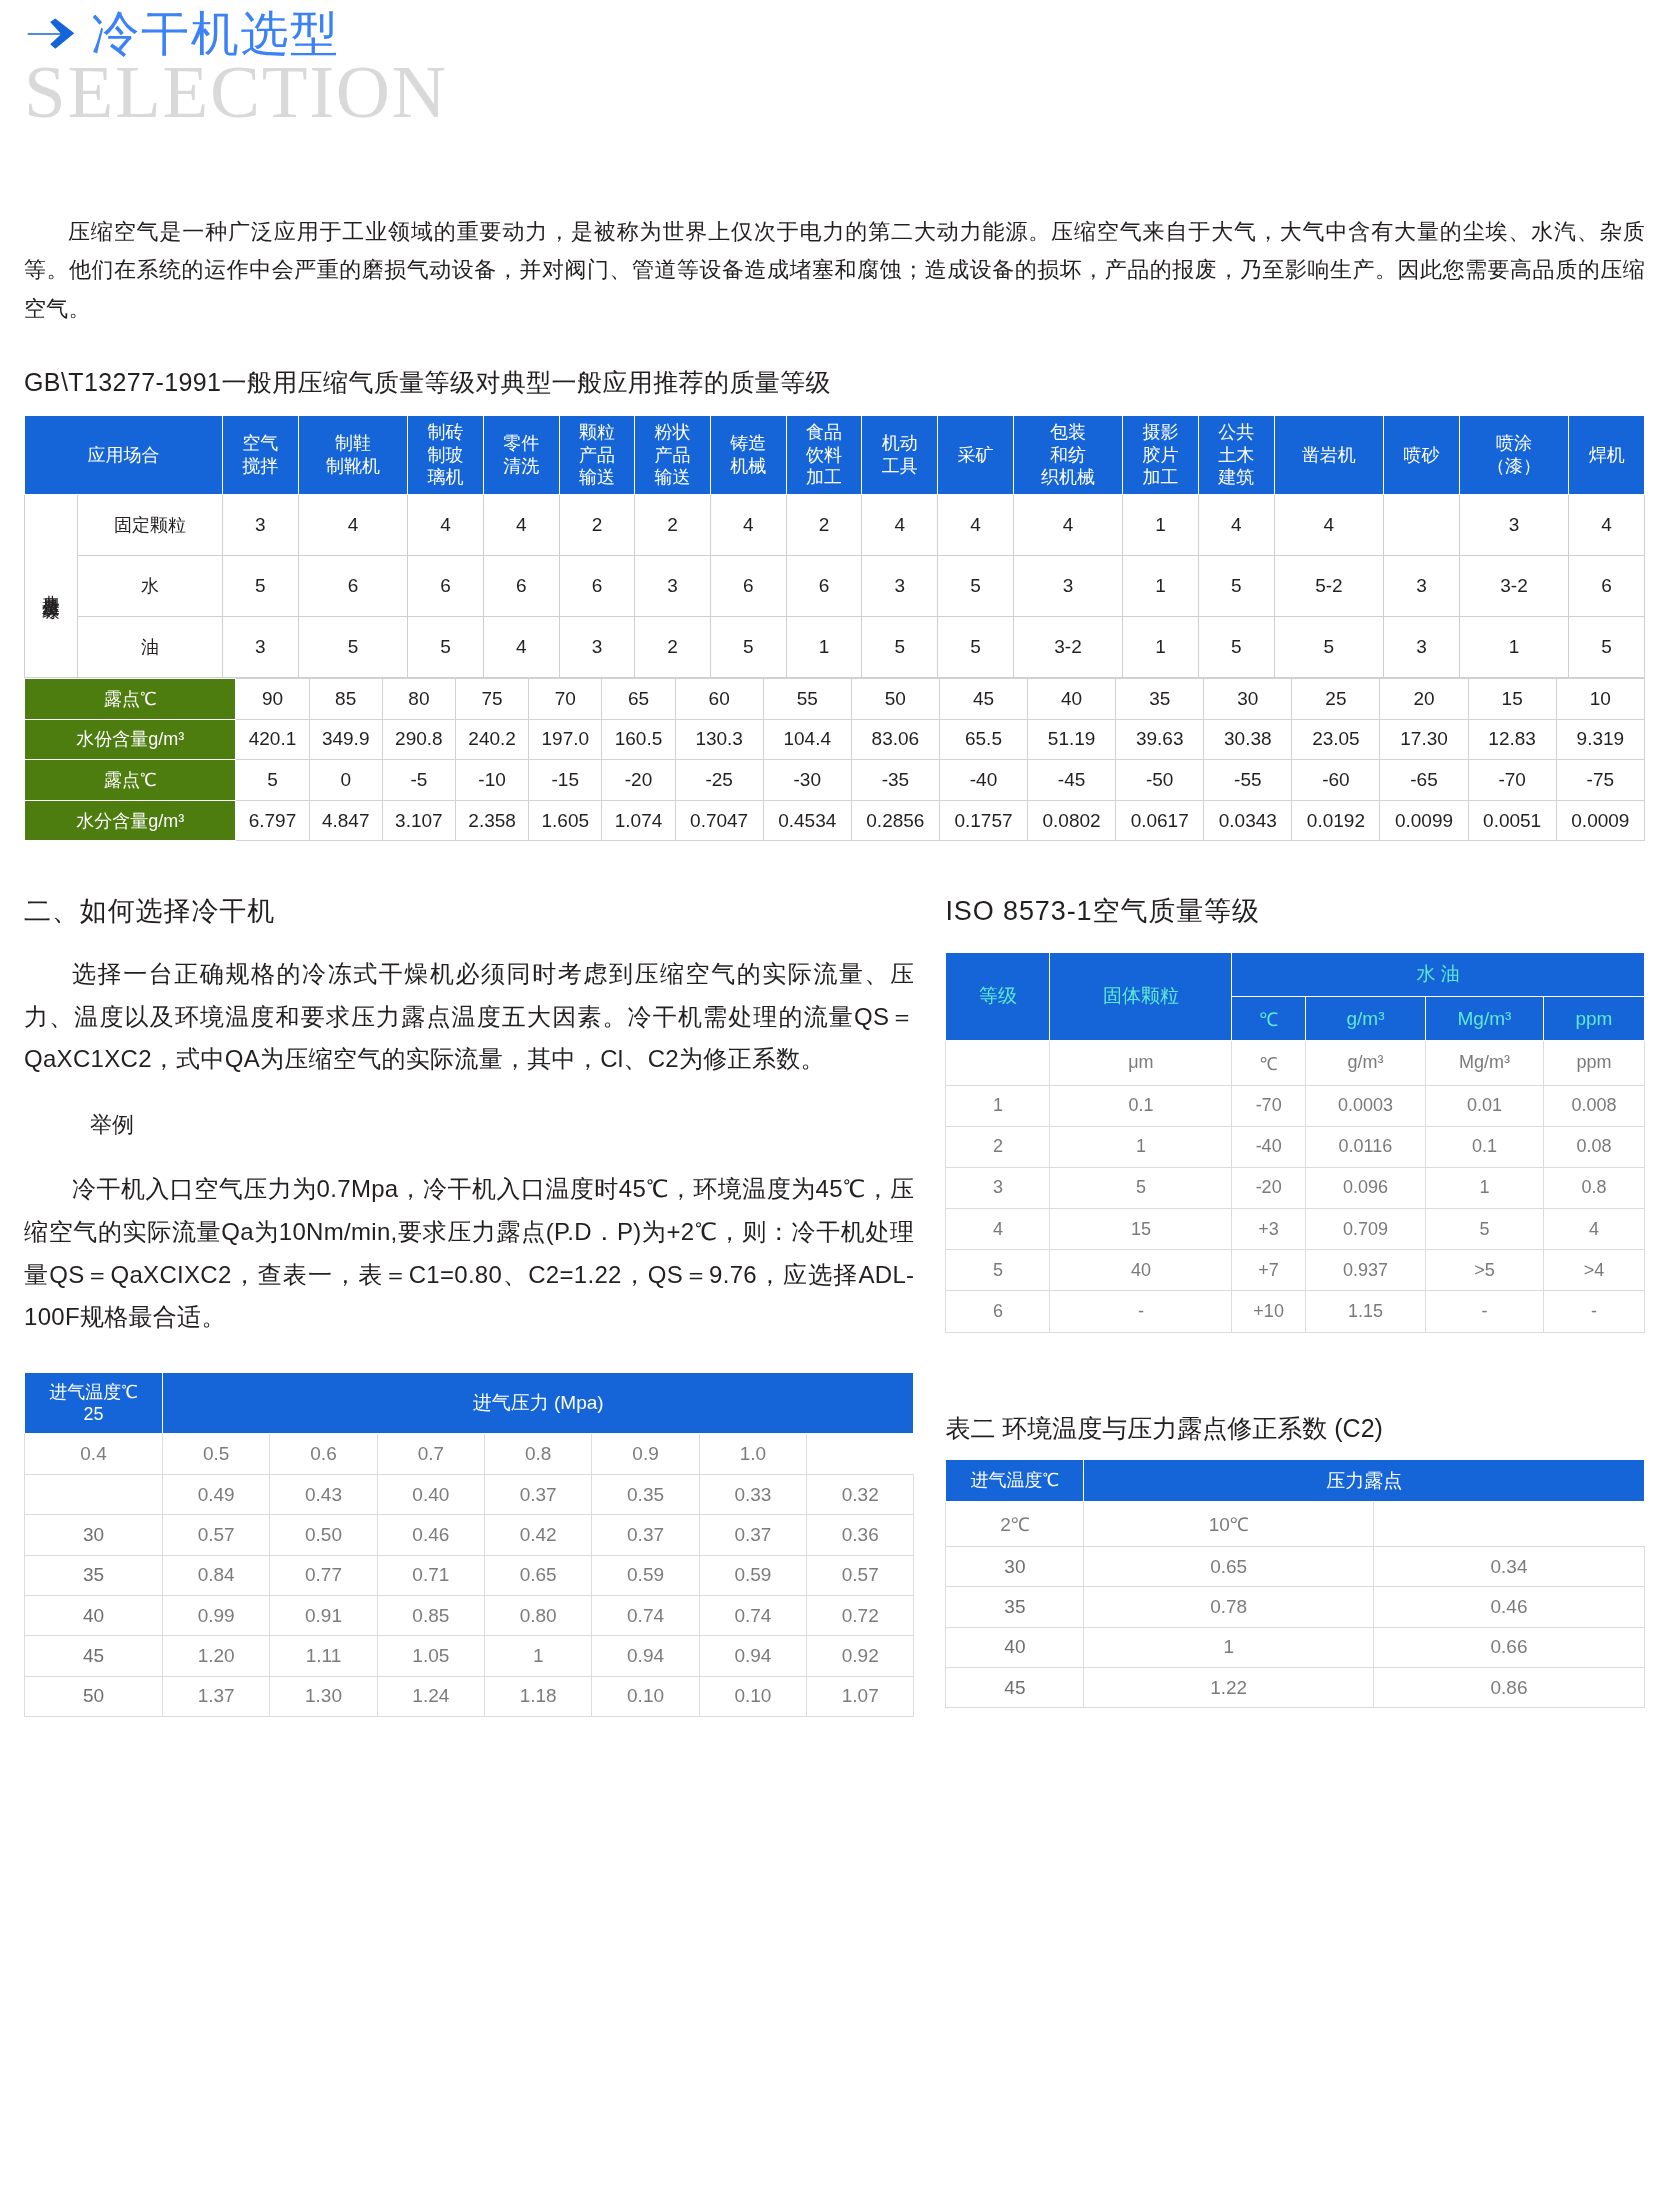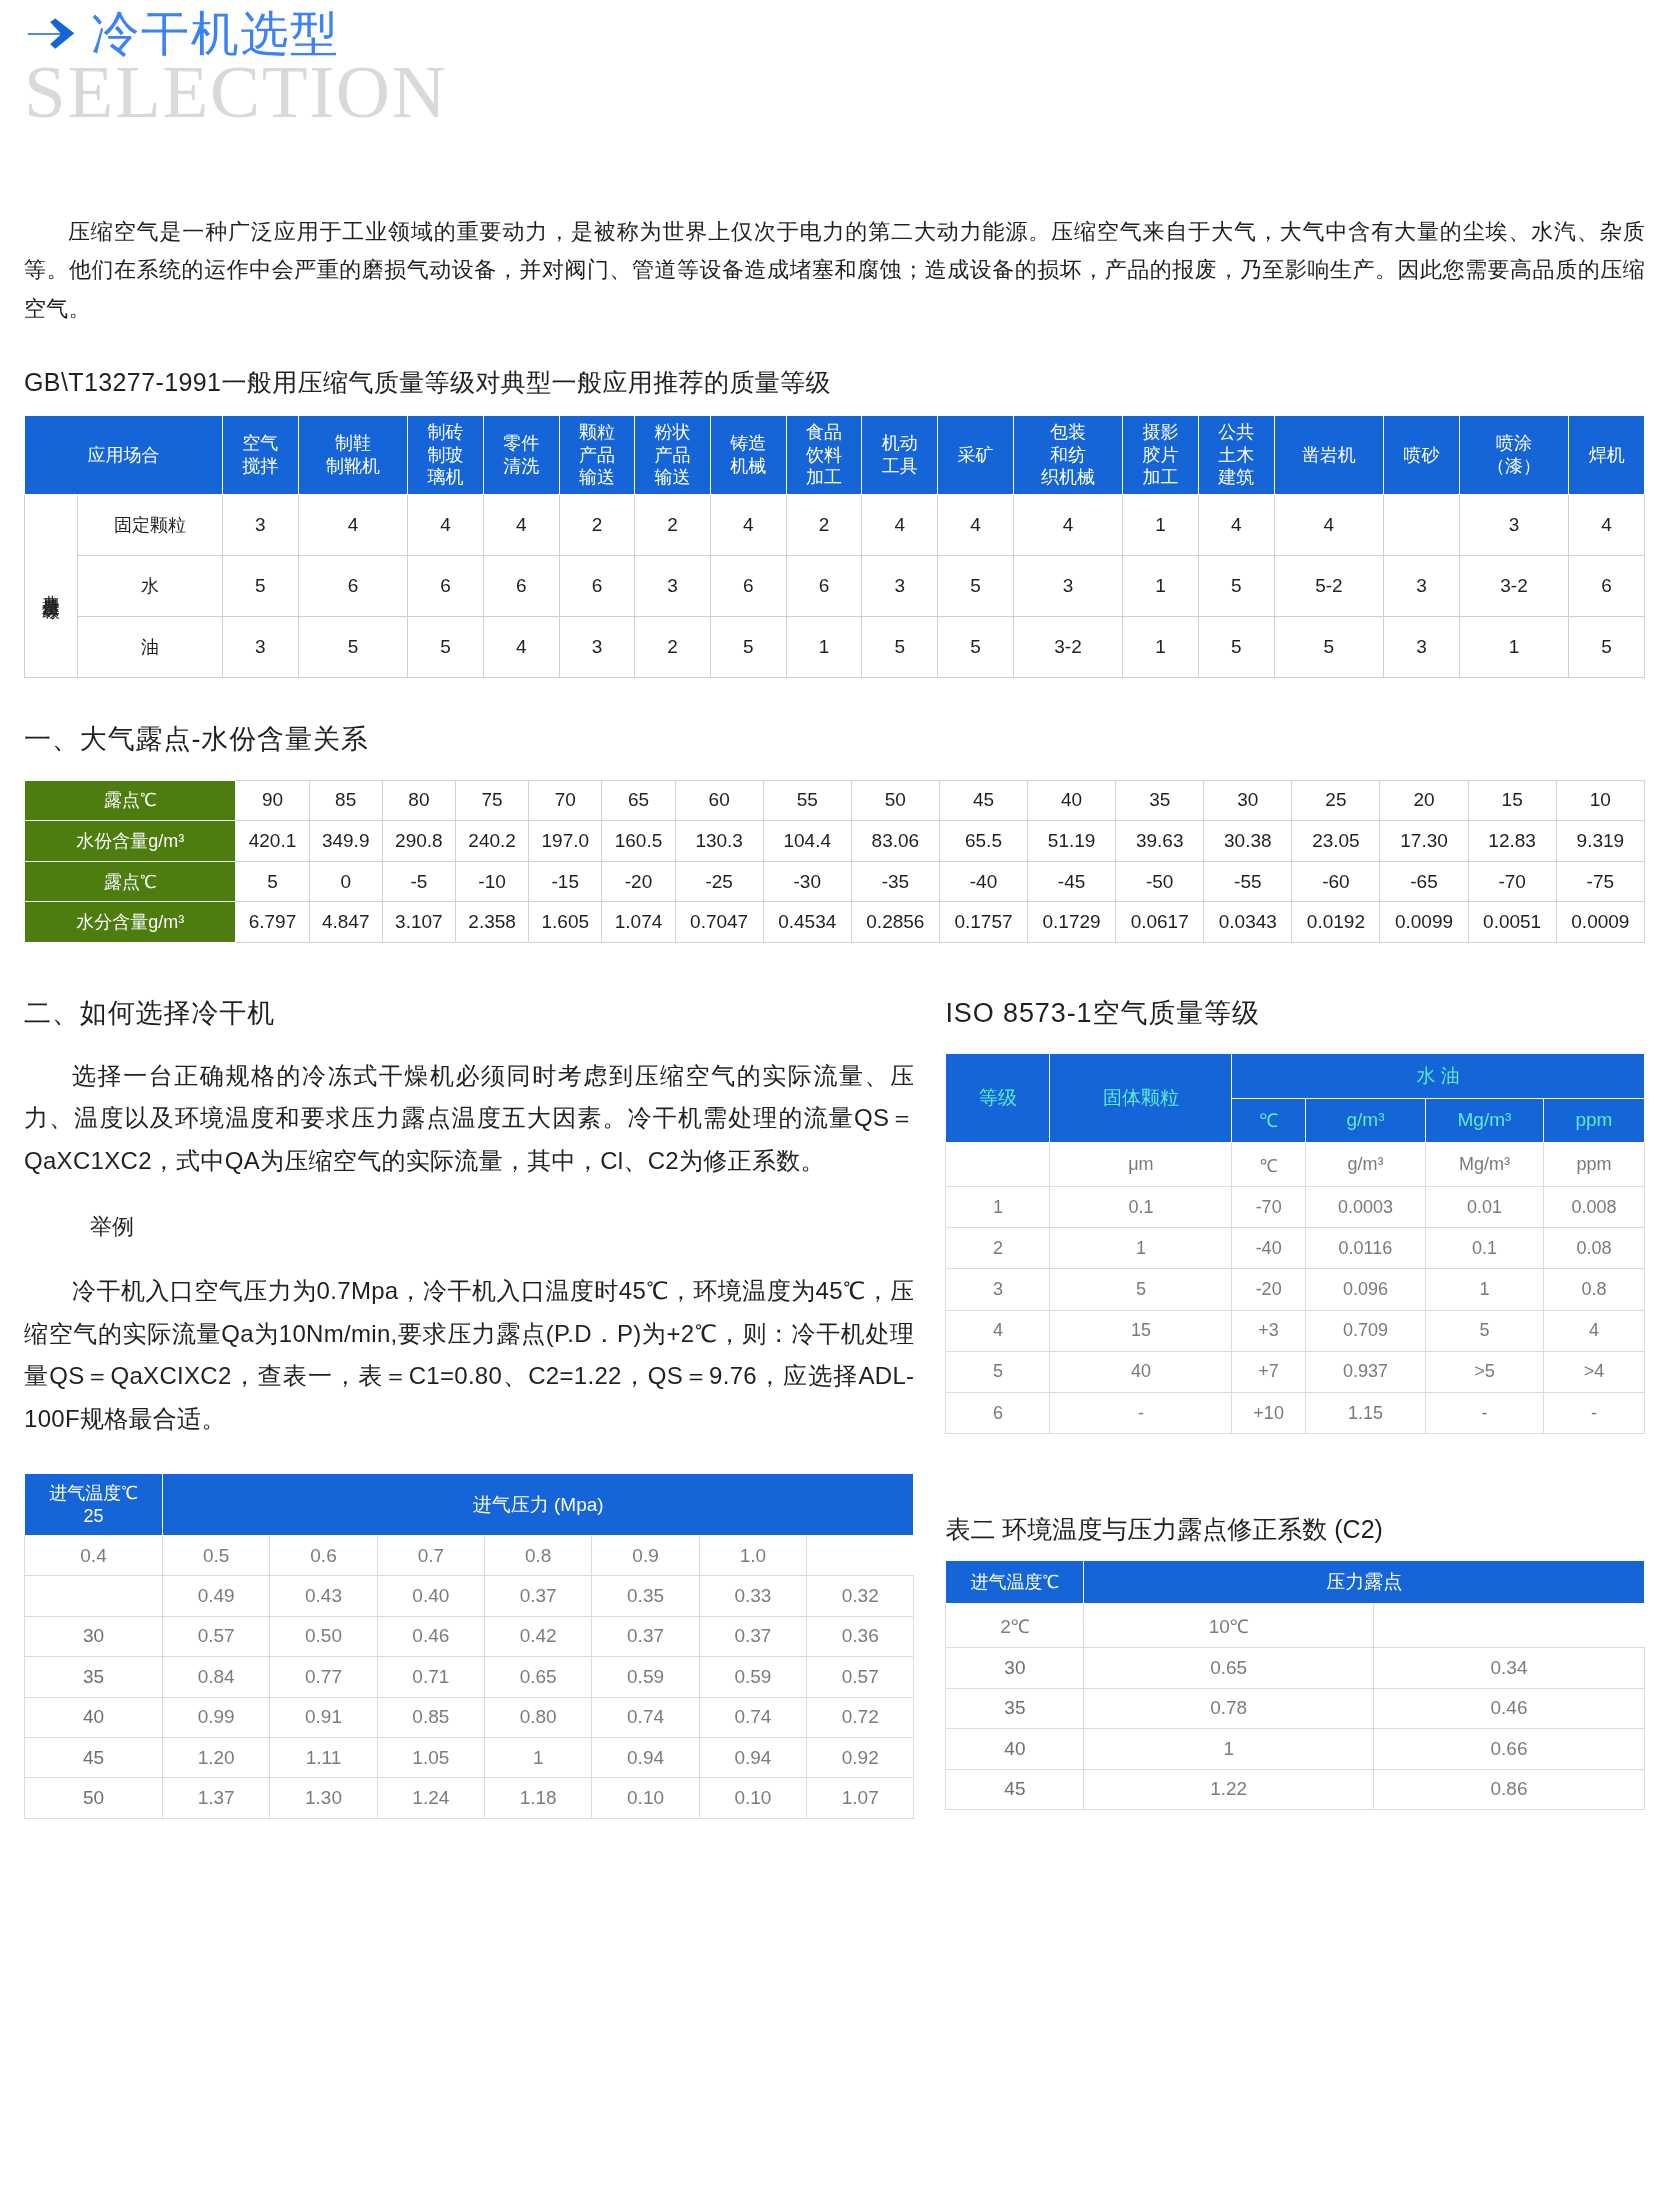--- a/index.html
+++ b/index.html
@@ -316,21 +316,20 @@
         <td>1</td>
         <td>5</td>
         <td>5</td>
         <td>3</td>
         <td>1</td>
         <td>5</td>
       </tr>
     </tbody>
   </table>
 
-  <div class="sec-head-num">一、大气露点-水份含量关系</div>
 
   <table class="dew-table">
     <tbody>
       <tr>
         <th class="lbl" style="width:200px;">露点℃</th>
         <td>90</td>
         <td>85</td>
         <td>80</td>
         <td>75</td>
         <td>70</td>
@@ -392,21 +391,21 @@
         <td>6.797</td>
         <td>4.847</td>
         <td>3.107</td>
         <td>2.358</td>
         <td>1.605</td>
         <td>1.074</td>
         <td>0.7047</td>
         <td>0.4534</td>
         <td>0.2856</td>
         <td>0.1757</td>
-        <td>0.1729</td>
+        <td>0.0802</td>
         <td>0.0617</td>
         <td>0.0343</td>
         <td>0.0192</td>
         <td>0.0099</td>
         <td>0.0051</td>
         <td>0.0009</td>
       </tr>
     </tbody>
   </table>
 

